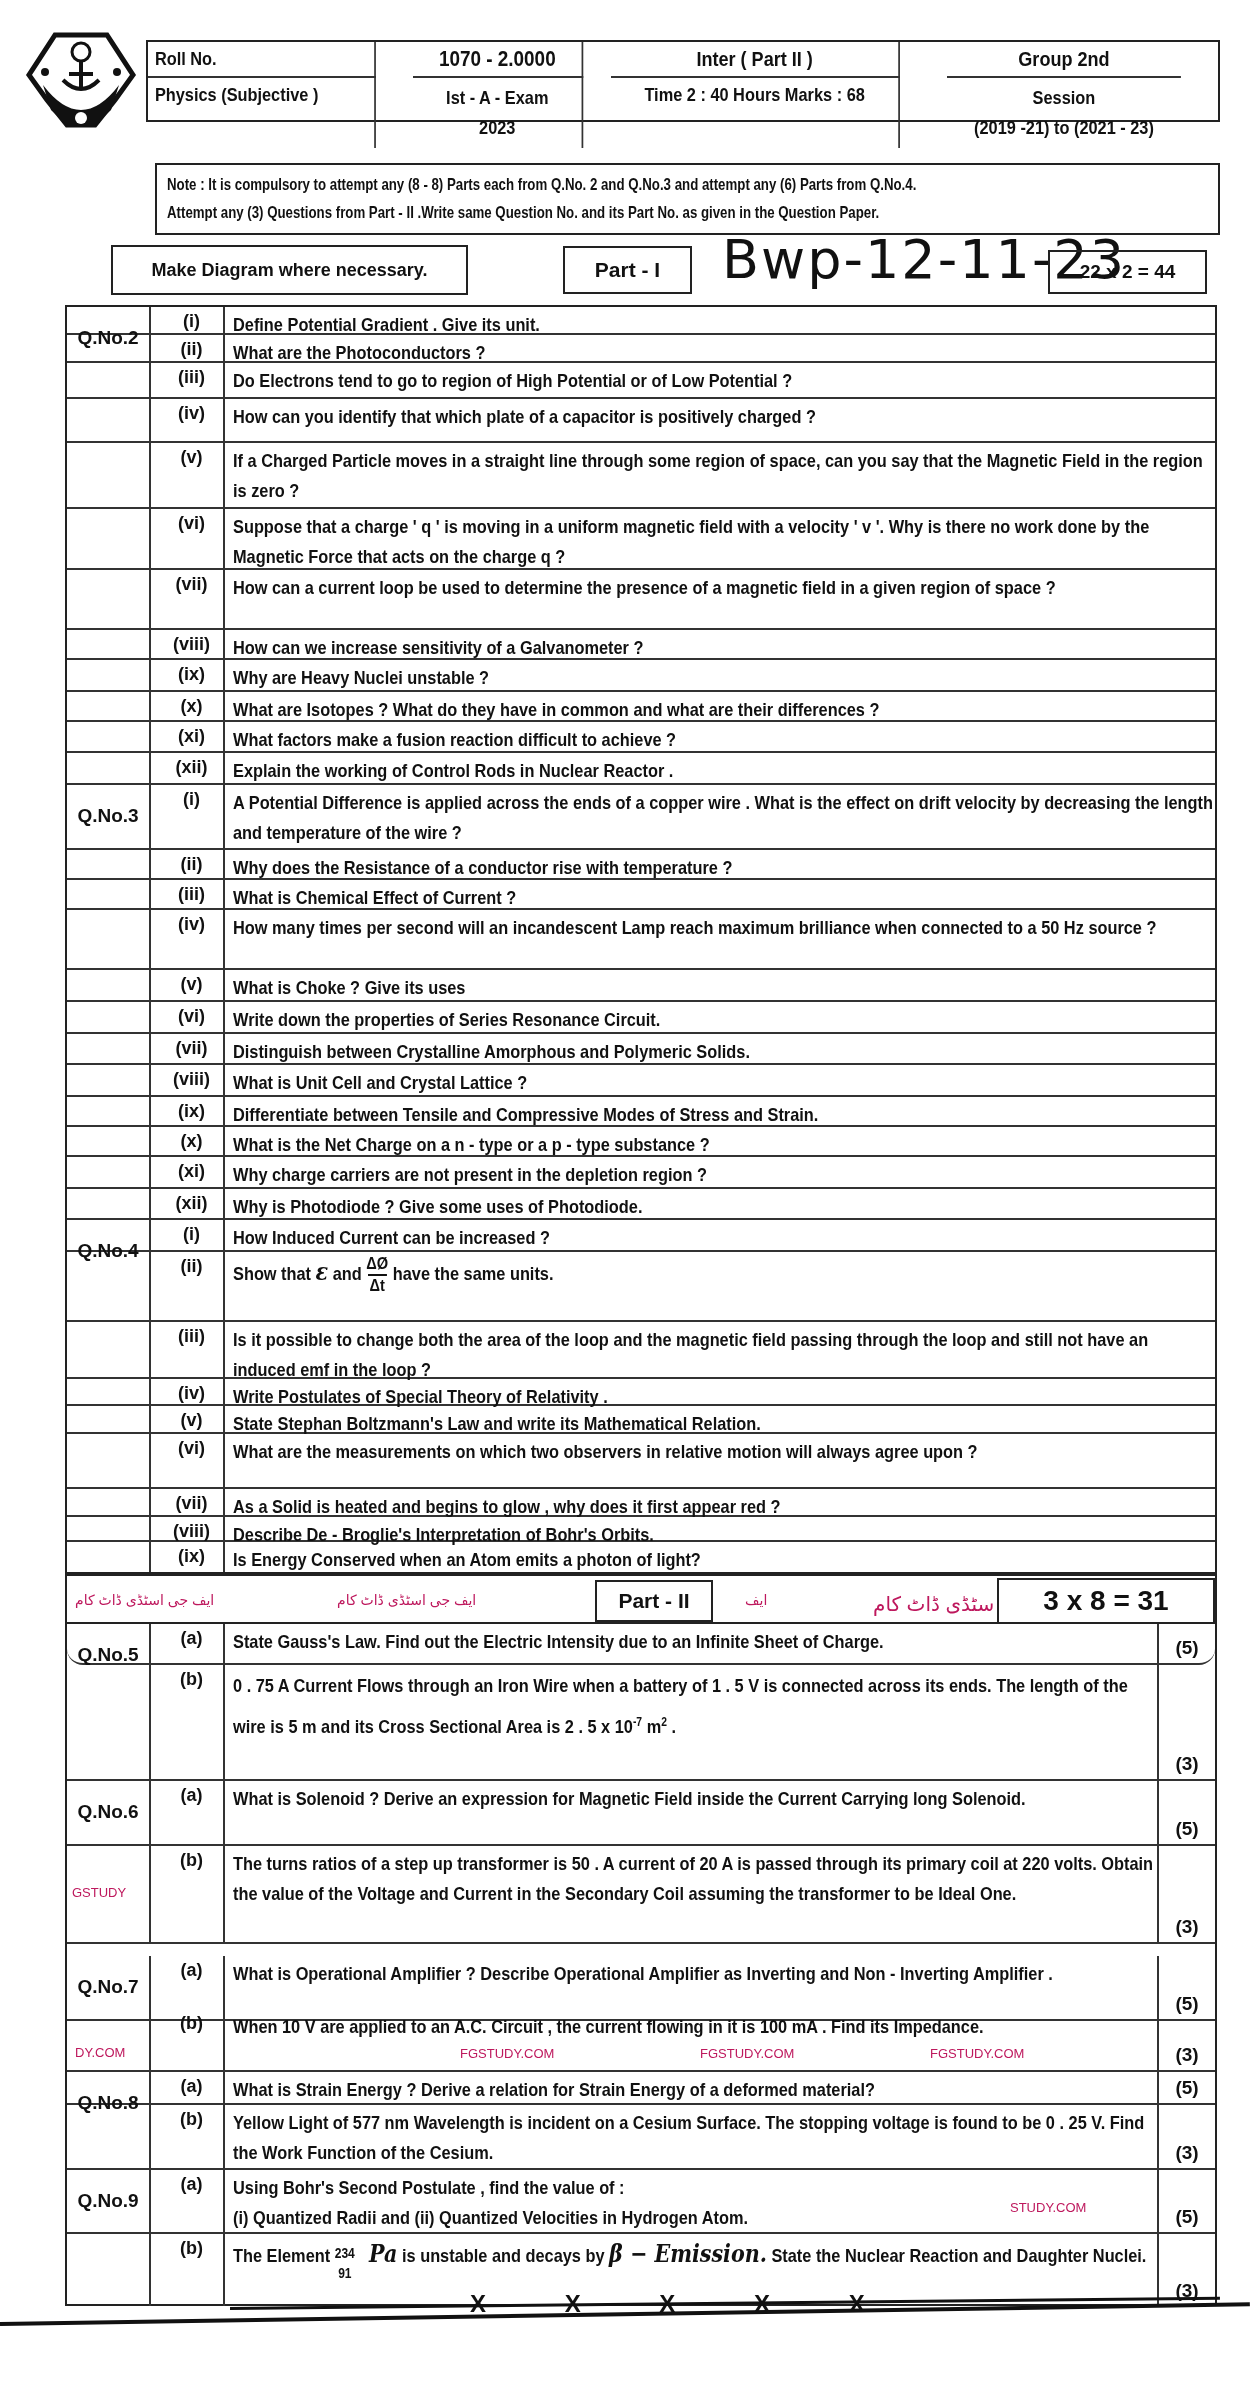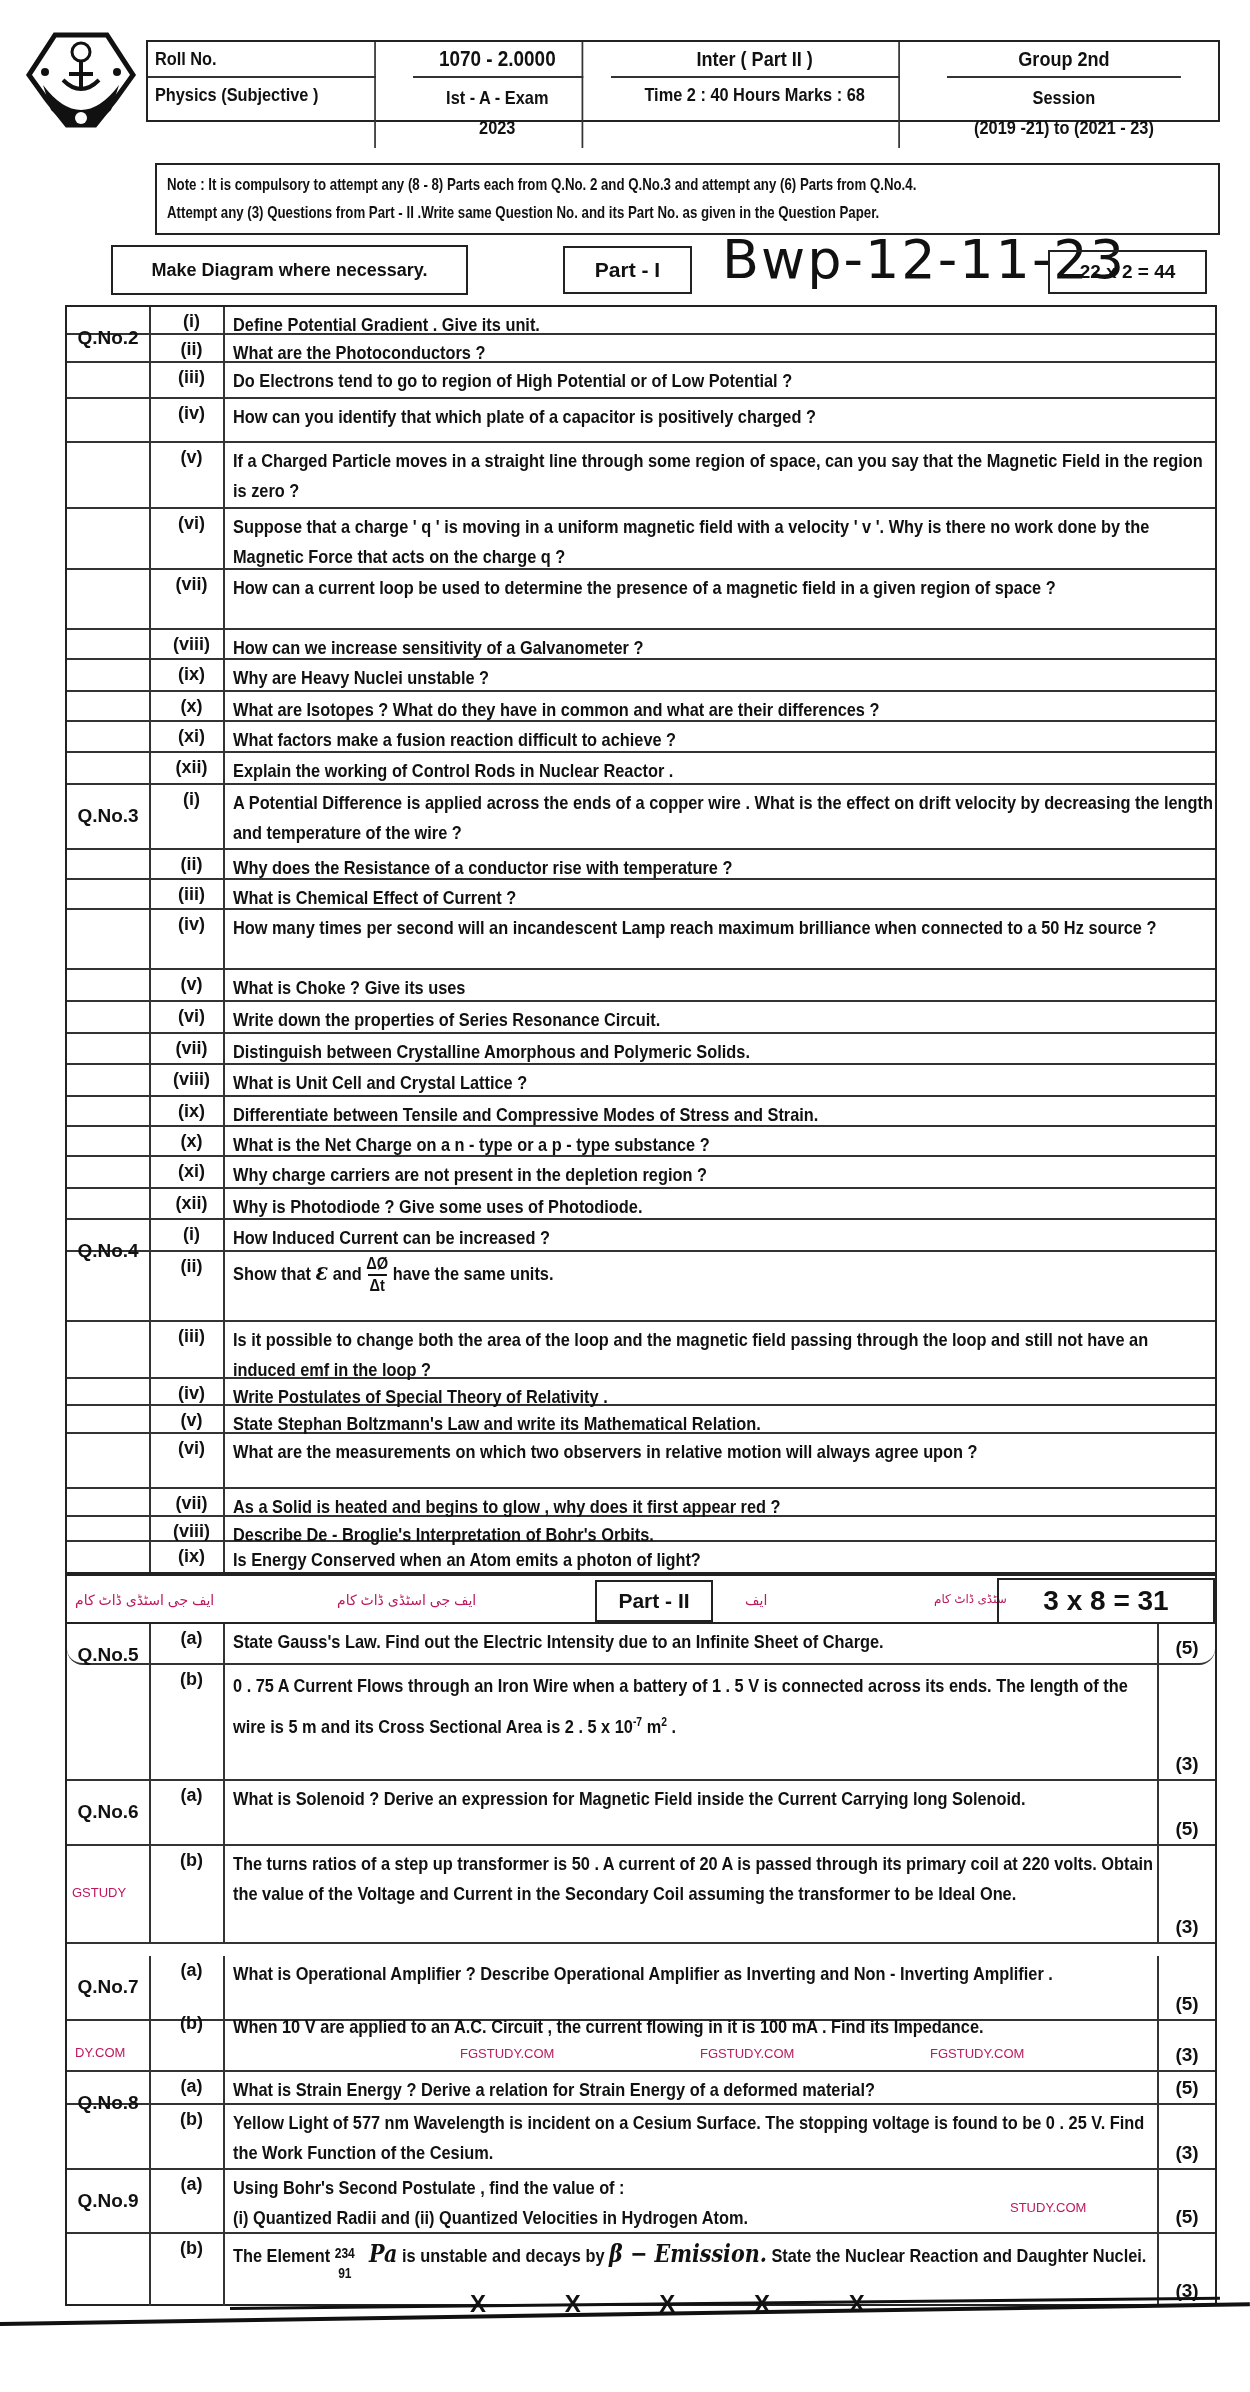--- a/index.html
+++ b/index.html
@@ -250,21 +250,21 @@
       <div class="pno">(ix)</div>
       <div class="qtxt">Is Energy Conserved when an Atom emits a photon of light?</div>
     </div>
   </div>
 
 <div class="abs" style="left:65px;top:1574px;width:1152px;height:50px;border:2px solid #222;border-bottom:none;box-sizing:border-box;">
   <span class="wm" style="left:8px;top:16px;font-size:14px;">ایف جی اسٹڈی ڈاٹ کام</span>
   <span class="wm" style="left:270px;top:16px;font-size:14px;">ایف جی اسٹڈی ڈاٹ کام</span>
   <div class="abs box" style="left:528px;top:4px;width:118px;height:42px;font-size:21px;">Part - II</div>
   <span class="wm" style="left:678px;top:16px;font-size:14px;">ایف</span>
-  <span class="wm" style="left:867px;top:16px;font-size:12px;">سٹڈی ڈاٹ کام</span>
+  <span class="wm" style="left:806px;top:16px;font-size:20px;">سٹڈی ڈاٹ کام</span>
   <div class="abs box" style="left:930px;top:2px;width:218px;height:46px;font-size:28px;">3 x 8 = 31</div>
 </div>
 
 <div class="abs tbl p2" id="t2" style="top:1622px;height:684px;">
     <div class="row" style="top: 0px; height: 41px; border-radius: 16px;">
       <div class="qno">Q.No.5</div>
       <div class="pno">(a)</div>
       <div class="qtxt">State Gauss's Law. Find out the  Electric Intensity due to an Infinite Sheet of Charge.</div>
       <div class="mk">(5)</div>
     </div>

